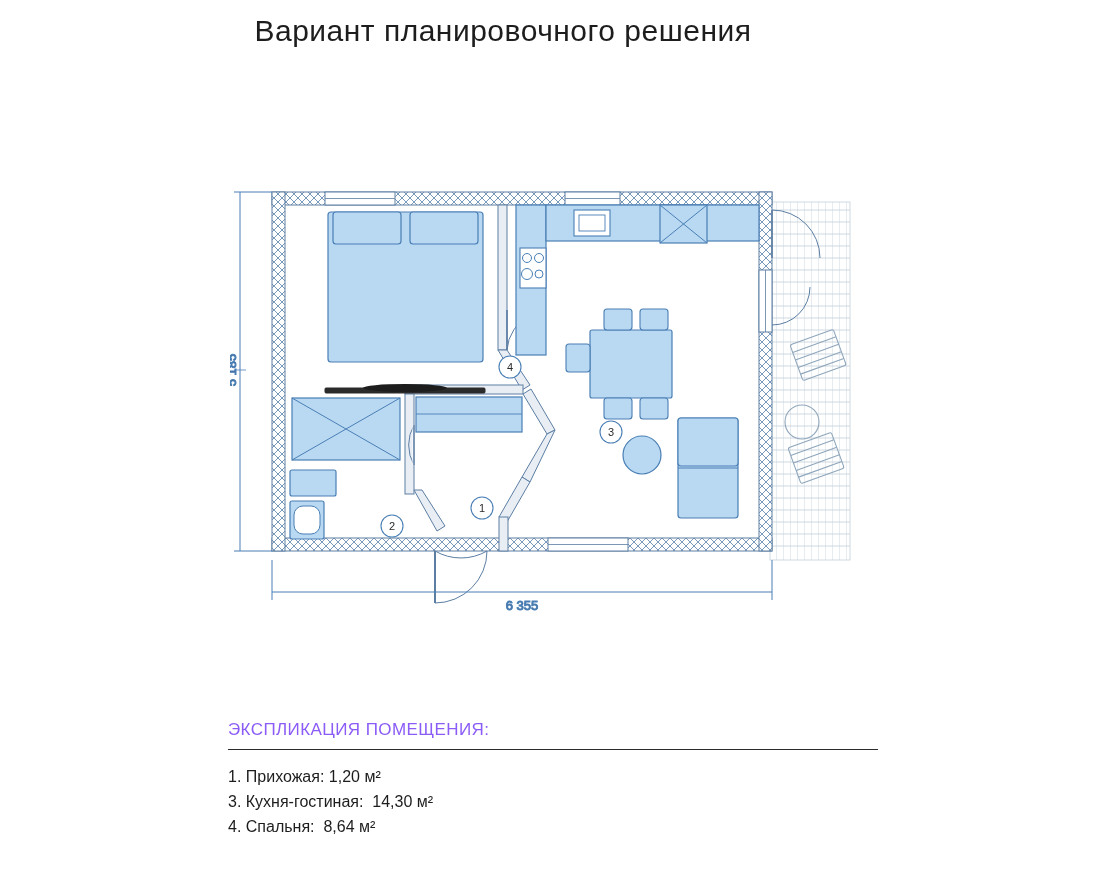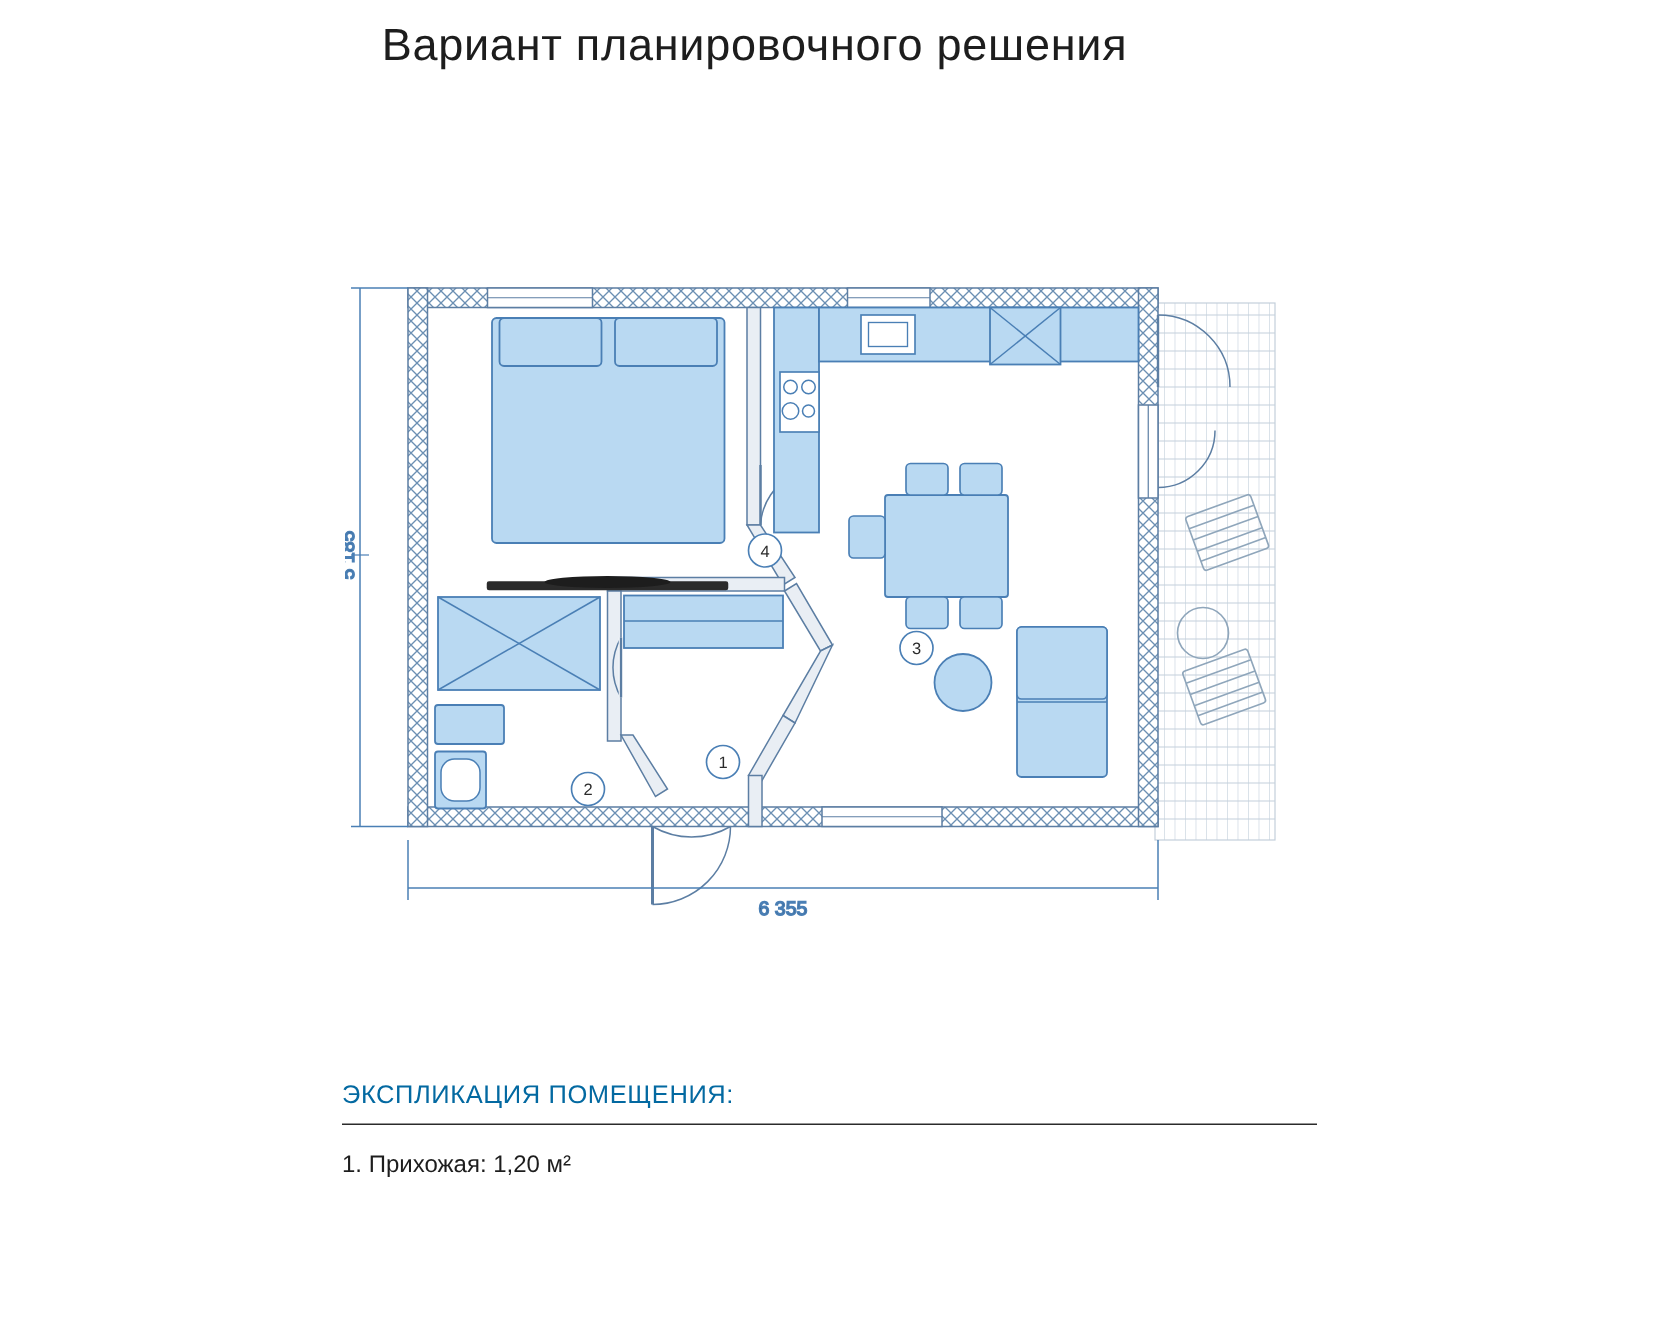--- a/index.html
+++ b/index.html
@@ -38,21 +38,21 @@
   }
   #legend {
     position: absolute;
     left: 228px;
     top: 720px;
     width: 660px;
   }
   #legend-title {
     font-size: 17px;
     letter-spacing: 0.4px;
-    color: #0369a1;
+    color: #8b5cf6;
     margin-bottom: 9px;
   }
   #legend-rule {
     width: 650px;
     height: 1px;
     background: #2b2b2b;
     margin-bottom: 14px;
   }
   .legend-item {
     font-size: 16px;
@@ -290,13 +290,15 @@
     <text x="292" y="440" text-anchor="middle" font-family="Liberation Sans, sans-serif" font-size="13" fill="#33506e">6 355</text>
   </g>
 
 </svg>
 </div>
 
 <div id="legend">
   <div id="legend-title">ЭКСПЛИКАЦИЯ ПОМЕЩЕНИЯ:</div>
   <div id="legend-rule"></div>
   <div class="legend-item">1. Прихожая: 1,20 м²</div>
+  <div class="legend-item">3. Кухня-гостиная:  14,30 м²</div>
+  <div class="legend-item">4. Спальня:  8,64 м²</div>
 </div>
 
 </body></html>

